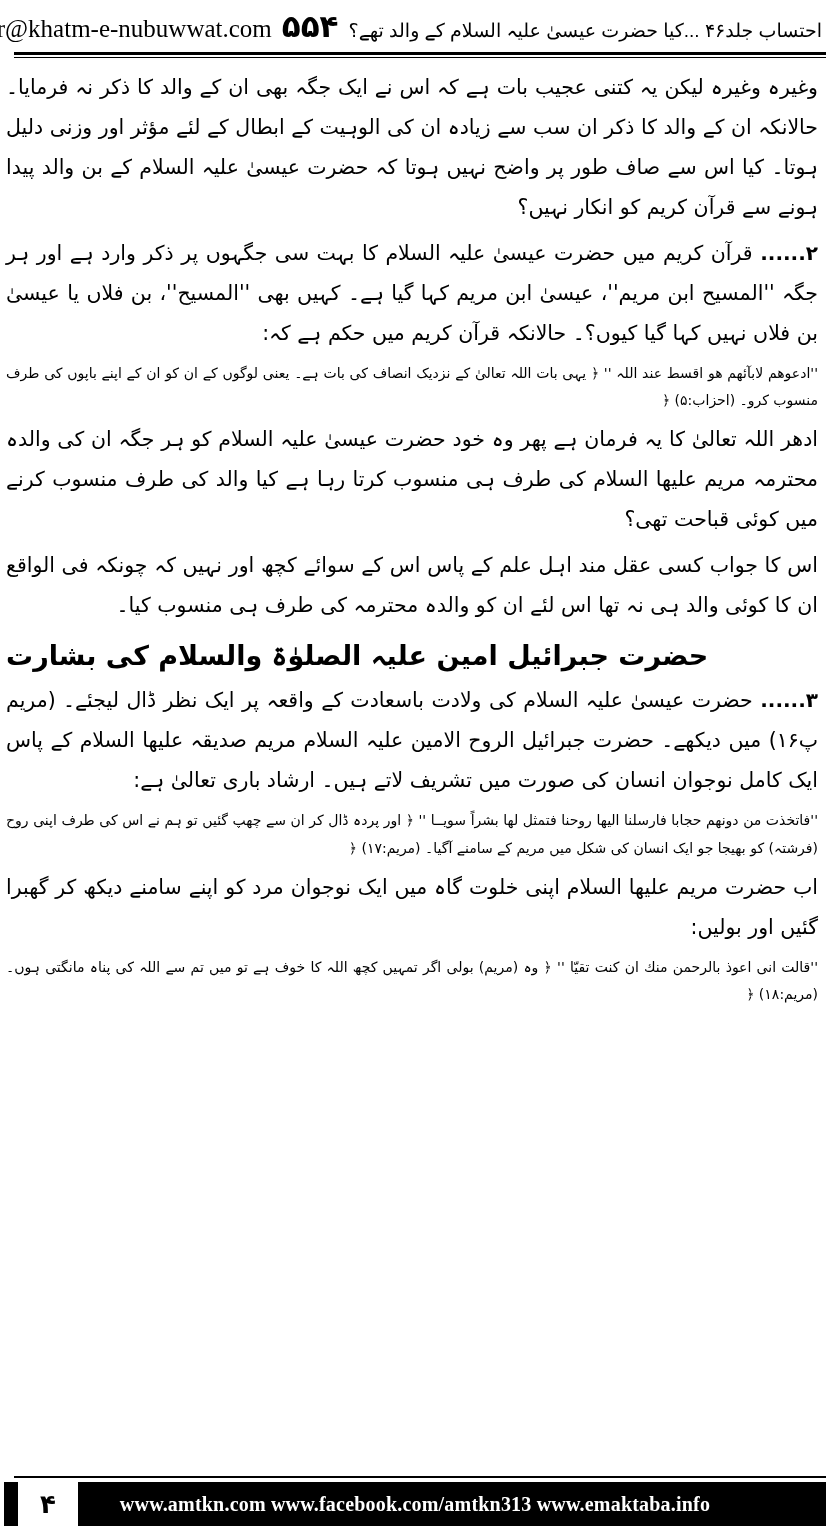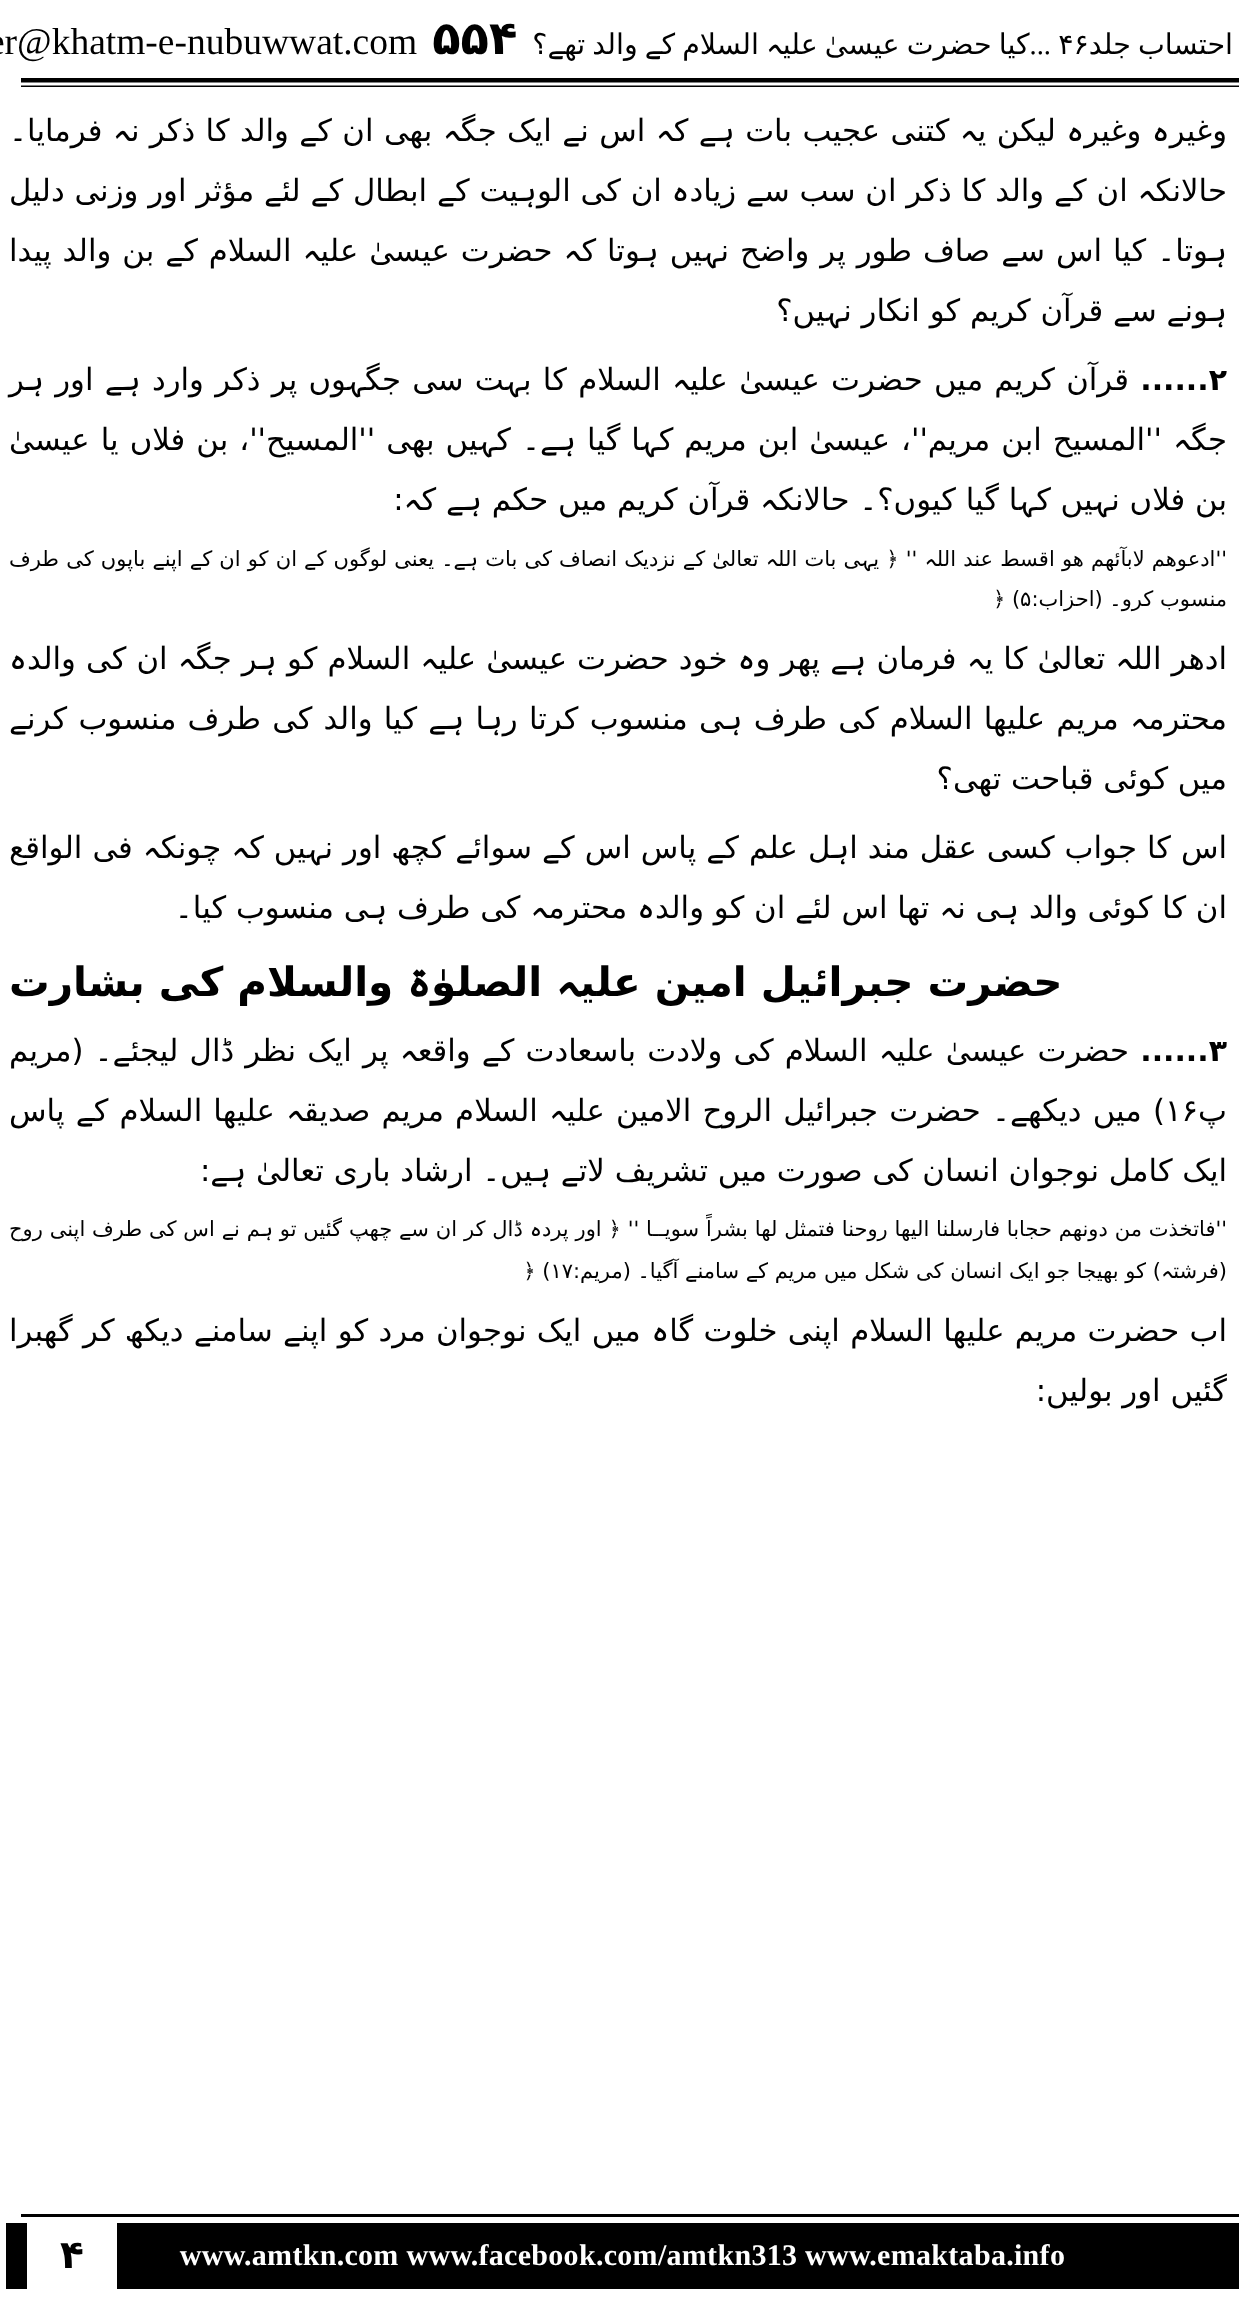--- a/index.html
+++ b/index.html
@@ -24,21 +24,21 @@
   
   .header {
     padding: 8px 18px 4px 18px;
     display: flex;
     align-items: baseline;
     justify-content: space-between;
     direction: rtl;
   }
   .header-urdu {
     font-size: 19px;
-    font-family: Liberation Serif, serif;
+    font-family: Liberation Sans, sans-serif;
     white-space: nowrap;
     letter-spacing: 0px;
     direction: rtl;
   }
   .header-pageno {
     font-size: 31px;
     font-weight: bold;
     font-family: "DejaVu Sans", sans-serif;
     padding: 0 10px;
   }
@@ -183,20 +183,21 @@
 
     <p class="body">
       <span class="num dots">۳......</span>
       <span>حضرت عیسیٰ علیہ السلام کی ولادت باسعادت کے واقعہ پر ایک نظر ڈال لیجئے۔ (مریم پ۱۶) میں دیکھے۔ حضرت جبرائیل الروح الامین علیہ السلام مریم صدیقہ علیھا السلام کے پاس ایک کامل نوجوان انسان کی صورت میں تشریف لاتے ہیں۔ ارشاد باری تعالیٰ ہے:</span>
     </p>
 
     <p class="quote">''فاتخذت من دونھم حجابا فارسلنا الیھا روحنا فتمثل لھا بشراً سویــا '' ﴿ اور پردہ ڈال کر ان سے چھپ گئیں تو ہم نے اس کی طرف اپنی روح (فرشتہ) کو بھیجا جو ایک انسان کی شکل میں مریم کے سامنے آگیا۔ (مریم:۱۷) ﴿</p>
 
     <p class="body">اب حضرت مریم علیھا السلام اپنی خلوت گاہ میں ایک نوجوان مرد کو اپنے سامنے دیکھ کر گھبرا گئیں اور بولیں:</p>
 
+    <p class="quote">''قالت انی اعوذ بالرحمن منك ان كنت تقیّا '' ﴿ وہ (مریم) بولی اگر تمہیں کچھ اللہ کا خوف ہے تو میں تم سے اللہ کی پناہ مانگتی ہوں۔ (مریم:۱۸) ﴿</p>
 
   </div>
 
   <div class="footer">
     <div class="footer-rule"></div>
     <div class="footer-bar">
       <span class="footer-text">www.amtkn.com  www.facebook.com/amtkn313  www.emaktaba.info</span>
     </div>
     <div class="footer-pageno">۴</div>
   </div>

